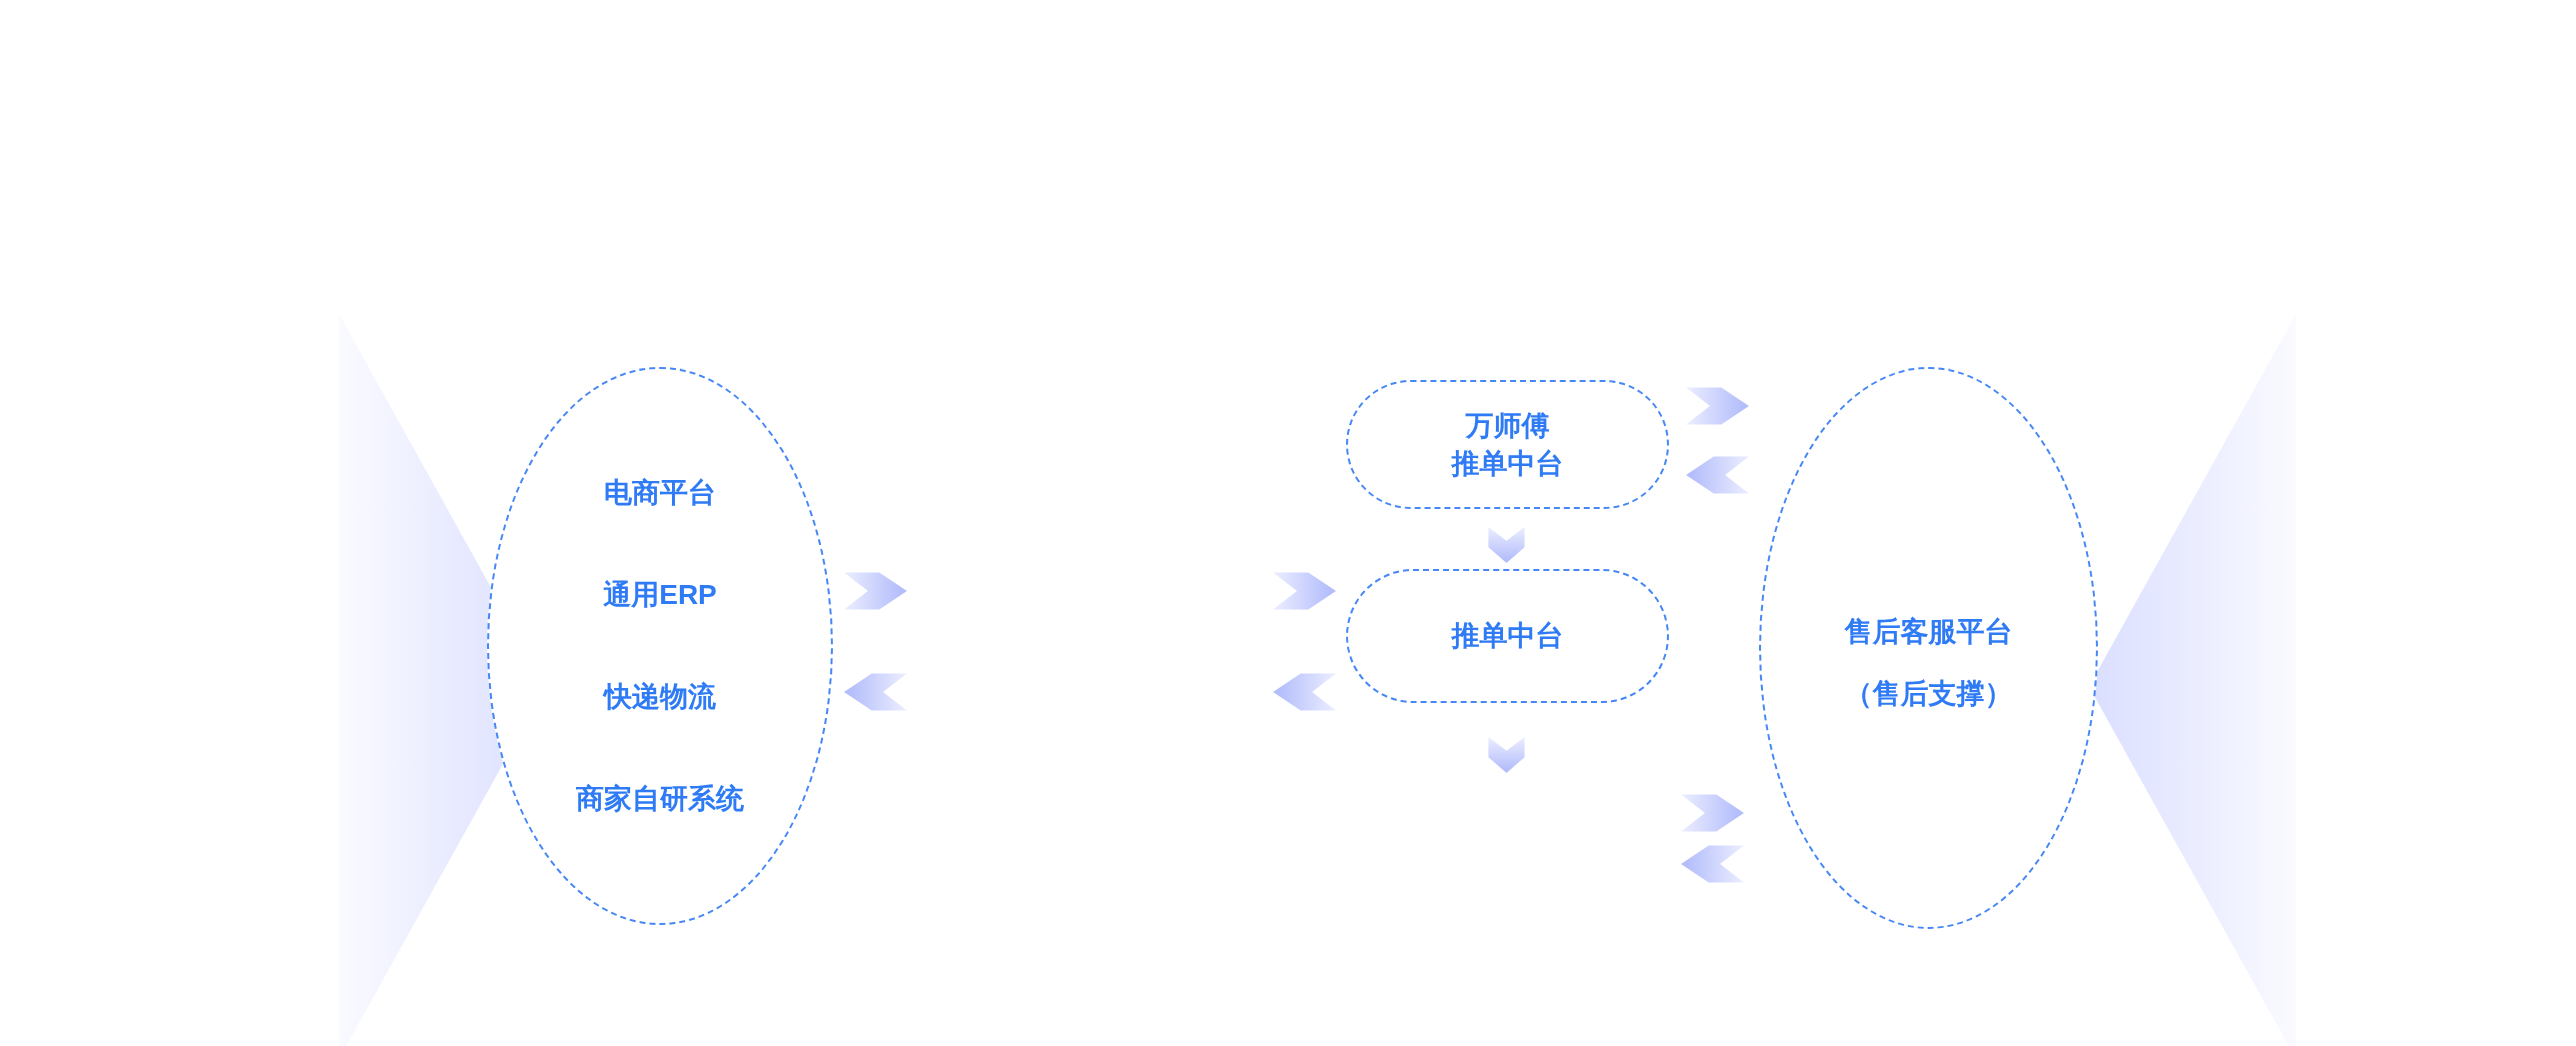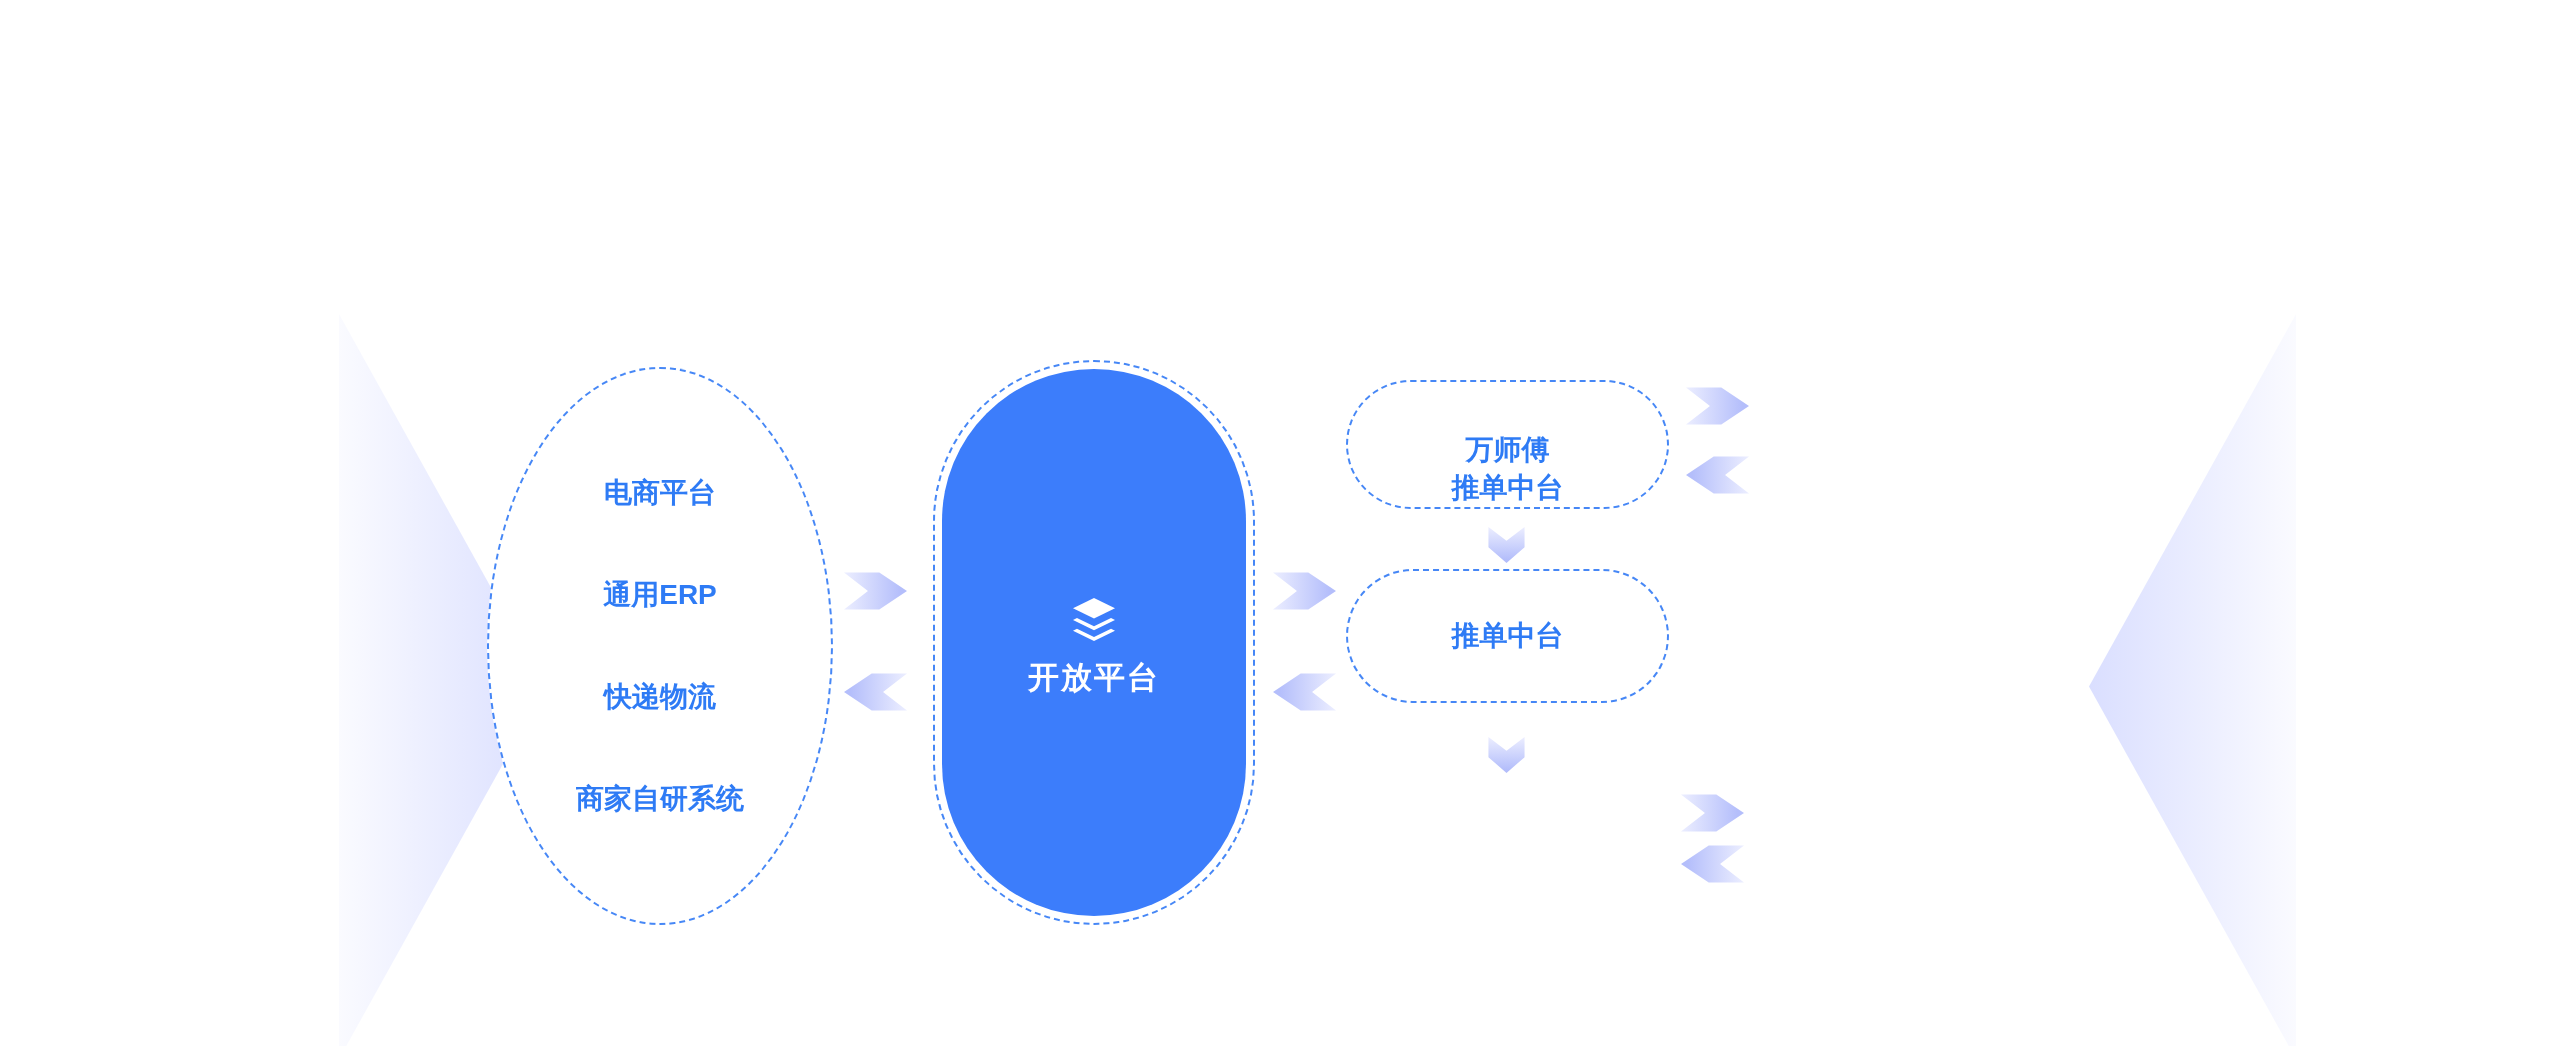--- a/index.html
+++ b/index.html
@@ -81,21 +81,21 @@
   .open-label {
     color: #ffffff;
     font-size: 31px;
     font-weight: 600;
     letter-spacing: 2px;
     line-height: 1;
   }
   .layers-icon { width: 56px; height: 56px; }
 
   .mid-box { left: 1346px; width: 323px; border-radius: 67px; }
-  .mid-box-1 { top: 380px; height: 129px; align-items: flex-end; }
+  .mid-box-1 { top: 380px; height: 129px; }
   .mid-box-2 { top: 569px; height: 134px; }
   .mid-box-3 { top: 793px; height: 126px; border-radius: 63px; }
   .two-line { line-height: 38px; }
   .one-line { line-height: 28px; }
 
   .right-oval {
     left: 1759px; top: 367px;
     width: 339px; height: 562px;
     border-radius: 50%;
     padding-top: 29.5px;
@@ -140,43 +140,39 @@
 
   <div class="node left-oval">
     <div class="source-list">
       <div class="source-item">电商平台</div>
       <div class="source-item">通用ERP</div>
       <div class="source-item">快递物流</div>
       <div class="source-item">商家自研系统</div>
     </div>
   </div>
 
-  <div class="open-outer">
-    <div class="open-inner">
-      <svg class="layers-icon" viewBox="0 0 24 24" fill="none" xmlns="http://www.w3.org/2000/svg">
-        <path d="M12 2.6 L21 7 L12 11.4 L3 7 Z" fill="#ffffff"></path>
-        <path d="M4.7 11.1 L3 12 L12 16.4 L21 12 L19.3 11.1 L12 14.7 Z" fill="#ffffff"></path>
-        <path d="M4.7 15.7 L3 16.6 L12 21 L21 16.6 L19.3 15.7 L12 19.3 Z" fill="#ffffff"></path>
-      </svg>
-      <div class="open-label">开放平台</div>
-    </div>
-  </div>
 
   <div class="node mid-box mid-box-1">
     <div class="two-line">
       <div>万师傅</div>
       <div>推单中台</div>
     </div>
   </div>
 
   <div class="node mid-box mid-box-2">
     <div class="one-line">推单中台</div>
   </div>
 
 
+  <div class="node right-oval">
+    <div class="right-text">
+      <div>售后客服平台</div>
+      <div>（售后支撑）</div>
+    </div>
+  </div>
 
   <div class="arrow arrow-side arrow-right-shape a-lr-in"></div>
   <div class="arrow arrow-side arrow-left-shape  a-lr-out"></div>
 
   <div class="arrow arrow-side arrow-right-shape a-mr-in"></div>
   <div class="arrow arrow-side arrow-left-shape  a-mr-out"></div>
 
   <div class="arrow arrow-side arrow-right-shape a-tr-in"></div>
   <div class="arrow arrow-side arrow-left-shape  a-tr-out"></div>
 

